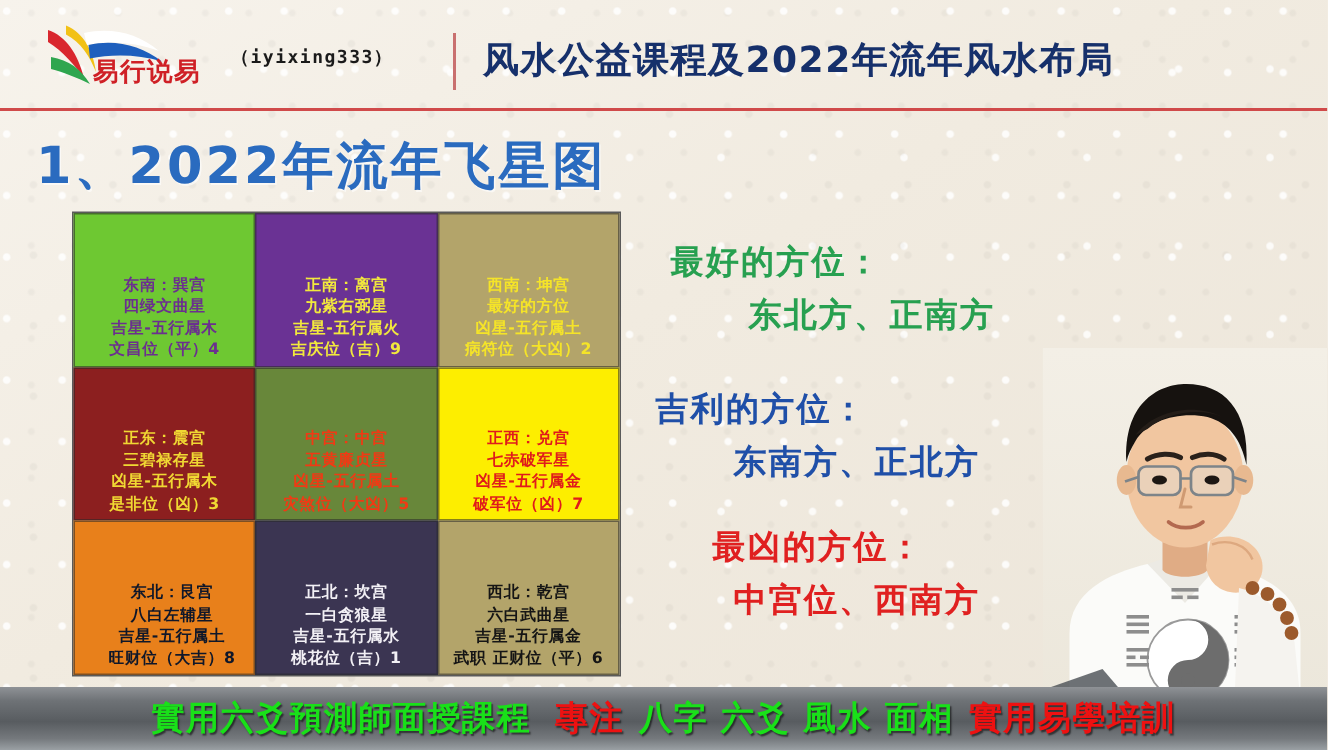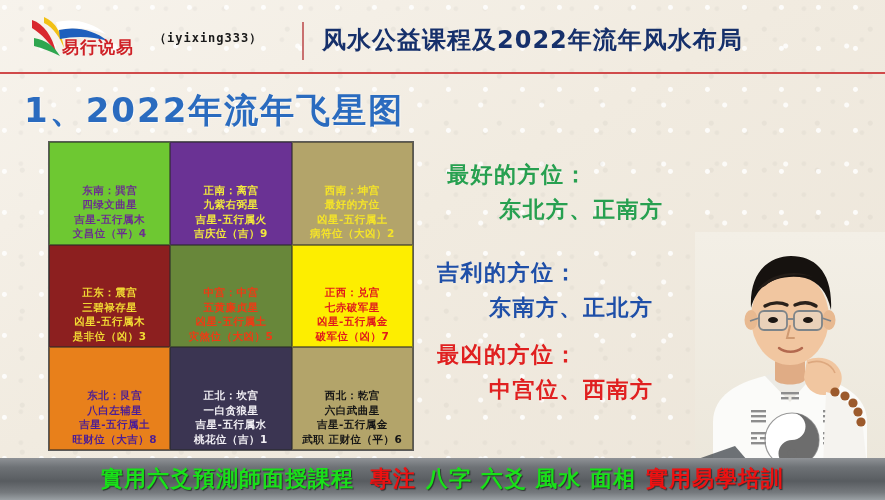--- a/index.html
+++ b/index.html
@@ -90,21 +90,21 @@
     font-size:22px;font-weight:bold;letter-spacing:1.5px;
     font-family:"DejaVu Sans","Liberation Sans",sans-serif;
   }
   .advice .val{
     font-size:22px;font-weight:bold;letter-spacing:1.5px;
     margin-left:52px;display:block;margin-top:5px;
     font-family:"DejaVu Sans","Liberation Sans",sans-serif;
   }
   #advice-best{left:447px;top:160px;}
   #advice-good{left:437px;top:258px;}
-  #advice-bad {left:437px;top:340px;}
+  #advice-bad {left:437px;top:350px;text-align:center;}
   
   #portrait{
     position:absolute;right:0px;top:232px;width:190px;height:235px;
     overflow:hidden;
   }
   #portrait svg{display:block;}
   
   #bottom-bar{
     position:absolute;left:0;bottom:0;width:885px;height:42px;
     background:linear-gradient(180deg,#8f9296 0%,#6e7276 22%,#585c60 55%,#75797d 82%,#9aa0a4 100%);
@@ -186,21 +186,21 @@
       <div class="ln">灾煞位（大凶）5</div>
     </div>
 
     <div class="cell" style="background: rgb(253, 238, 0); color: rgb(224, 27, 27);">
       <div class="ln">正西：兑宫</div>
       <div class="ln">七赤破军星</div>
       <div class="ln">凶星-五行属金</div>
       <div class="ln">破军位（凶）7</div>
     </div>
 
-    <div class="cell" style="background: rgb(232, 128, 27); color: #4c1d95; padding-left: 12px;">
+    <div class="cell" style="background: rgb(232, 128, 27); color: #0f172a; padding-left: 12px;">
       <div class="ln">东北：艮宫</div>
       <div class="ln">八白左辅星</div>
       <div class="ln">吉星-五行属土</div>
       <div class="ln">旺财位（大吉）8</div>
     </div>
 
     <div class="cell" style="background: rgb(59, 53, 82); color: rgb(242, 240, 245);">
       <div class="ln">正北：坎宫</div>
       <div class="ln">一白贪狼星</div>
       <div class="ln">吉星-五行属水</div>

